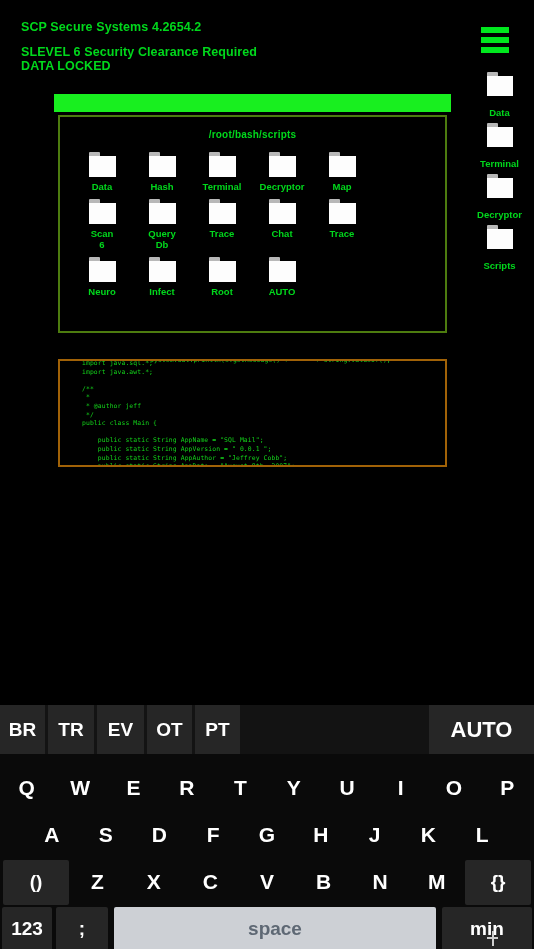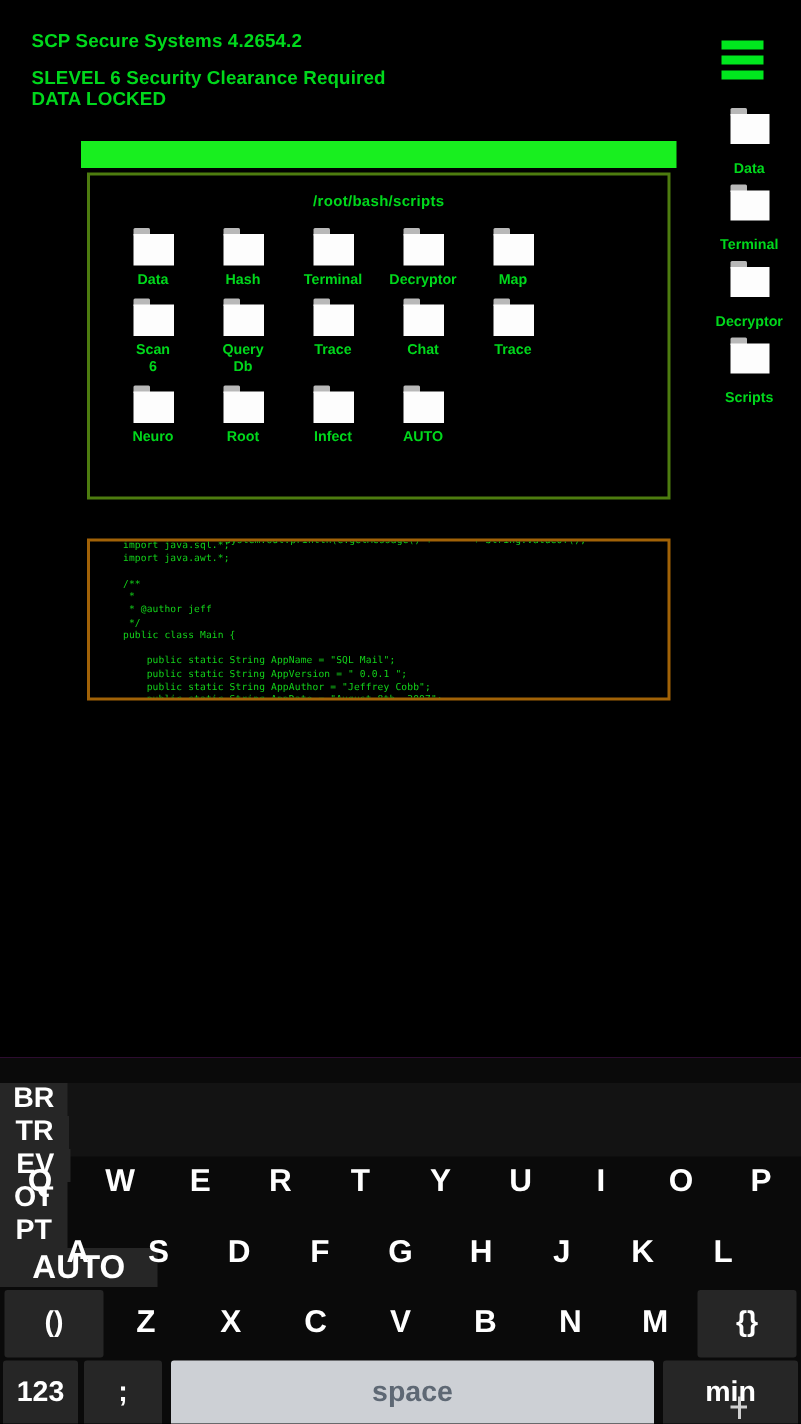--- a/index.html
+++ b/index.html
@@ -2,21 +2,21 @@
 <html><head>
 <meta charset="utf-8">
 <style>
   * { box-sizing: border-box; margin: 0; padding: 0; }
   html, body {
     width: 534px; height: 949px;
     background: #000;
     font-family: "Liberation Sans", sans-serif;
     overflow: hidden;
   }
-  #app { position: relative; width: 534px; height: 764px; background:#a21caf; }
+  #app { position: relative; width: 534px; height: 764px; background:#14532d; }
 
   
   #screen { position:absolute; left:0; top:0; width:534px; height:705px; background:#000; overflow:hidden; }
 
   .hdr { position:absolute; left:21px; color:#00d81c; font-weight:bold; letter-spacing:0.1px; }
   #hdr-sys   { top:20px;  font-size:12.5px; }
   #hdr-clear { top:45px;  font-size:12.5px; }
   #hdr-lock  { top:59px;  font-size:12.5px; }
 
   
@@ -62,21 +62,21 @@
   #code-clip { position:absolute; left:0; top:-4px; width:100%; padding:2px 0 0 22px; }
   #code-pane pre { color:#13d41a; font-family:"DejaVu Sans Mono", monospace;
                    font-size:6.4px; line-height:8.6px; white-space:pre; letter-spacing:0.1px; }
   #code-top { position:absolute; left:0; top:0; width:100%; height:3px; overflow:hidden; }
   #code-top pre { color:#13d41a; font-family:"DejaVu Sans Mono", monospace; font-size:6.4px;
                   line-height:8.6px; white-space:pre; padding-left:90px; position:relative; top:-5px; }
 
   
   #keyboard { position:absolute; left:0; top:705px; width:534px; height:244px; background:#0a0a0a; }
 
-  #sugg { position:absolute; left:0; top:17px; width:534px; height:49px; display:flex; background:#131313;flex-direction:column; }
+  #sugg { position:absolute; left:0; top:0; width:534px; height:49px; display:flex; background:#131313; }
   .sugg-key { background:#262626; height:49px; display:flex; align-items:center; justify-content:center;
               color:#fff; font-size:19px; font-weight:bold; margin-right:3px; cursor:pointer; }
   #sugg-spacer { flex:1; background:#131313; }
   #sugg-auto { background:#262626; width:105px; height:49px; display:flex; align-items:center;
                justify-content:center; color:#fff; font-size:22px; font-weight:bold; cursor:pointer; }
 
   .krow { position:absolute; left:0; width:534px; display:flex; align-items:center; }
   #krow1 { top:60px;  height:46px; }
   #krow2 { top:107px; height:46px; }
   #krow3 { top:154px; height:46px; }
@@ -239,28 +239,28 @@
                     <i class="tab"></i>
                     <i class="body"></i>
                   </span>
                 <span class="cl">Neuro</span>
               </div>
               <div class="cell">
                 <span class="fldr">
                     <i class="tab"></i>
                     <i class="body"></i>
                   </span>
+                <span class="cl">Infect</span>
+              </div>
+              <div class="cell">
+                <span class="fldr">
+                    <i class="tab"></i>
+                    <i class="body"></i>
+                  </span>
                 <span class="cl">Root</span>
-              </div>
-              <div class="cell">
-                <span class="fldr">
-                    <i class="tab"></i>
-                    <i class="body"></i>
-                  </span>
-                <span class="cl">Infect</span>
               </div>
               <div class="cell">
                 <span class="fldr">
                     <i class="tab"></i>
                     <i class="body"></i>
                   </span>
                 <span class="cl">AUTO</span>
               </div>
             </div>
           </div>

